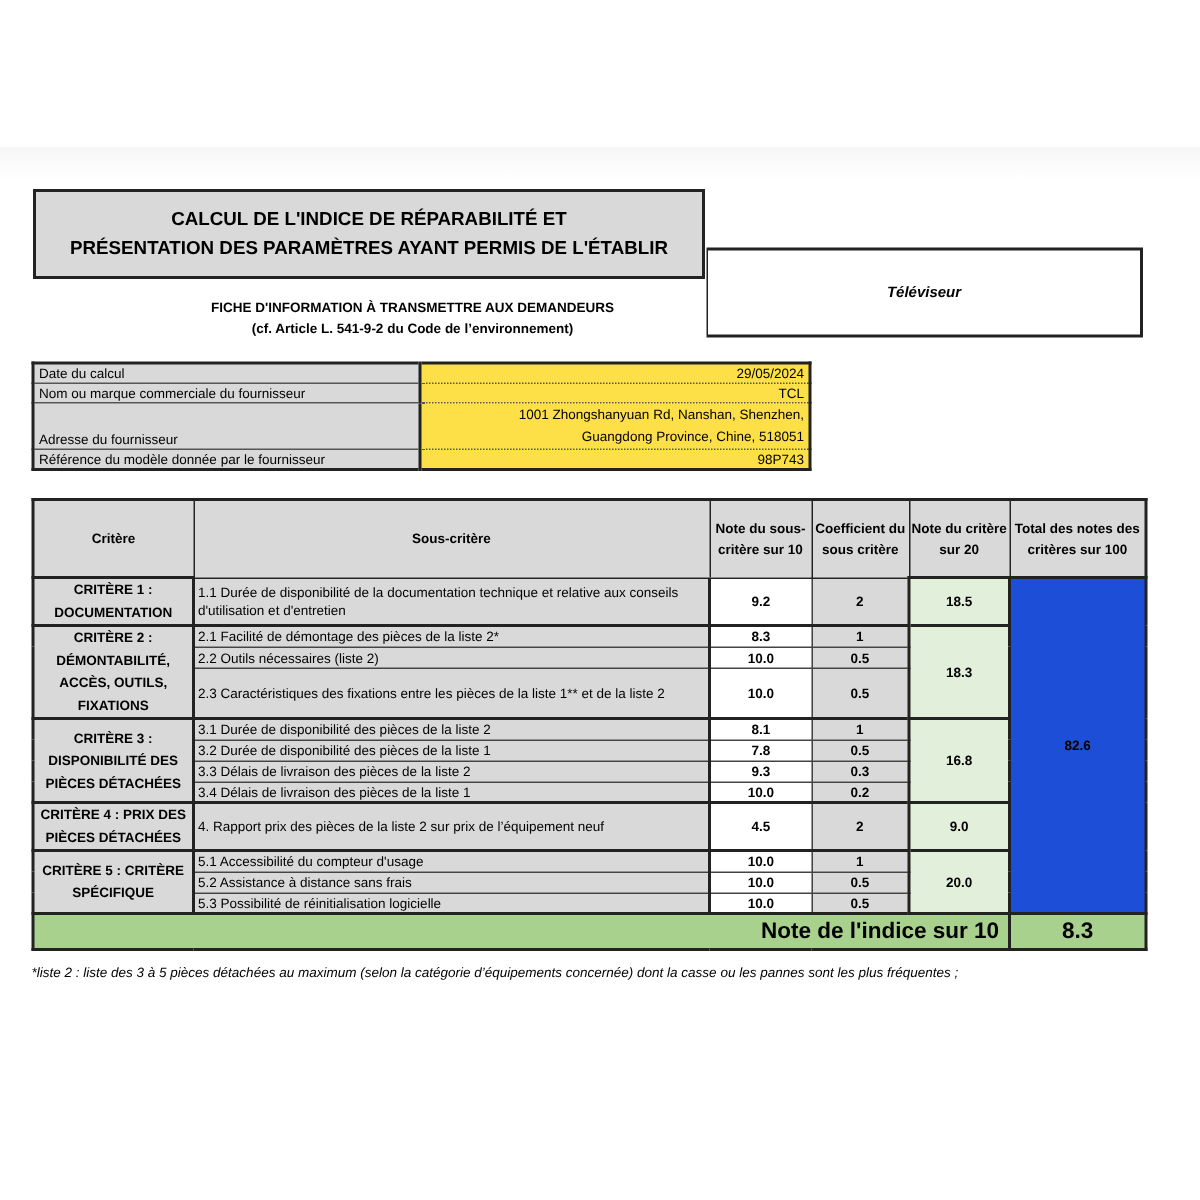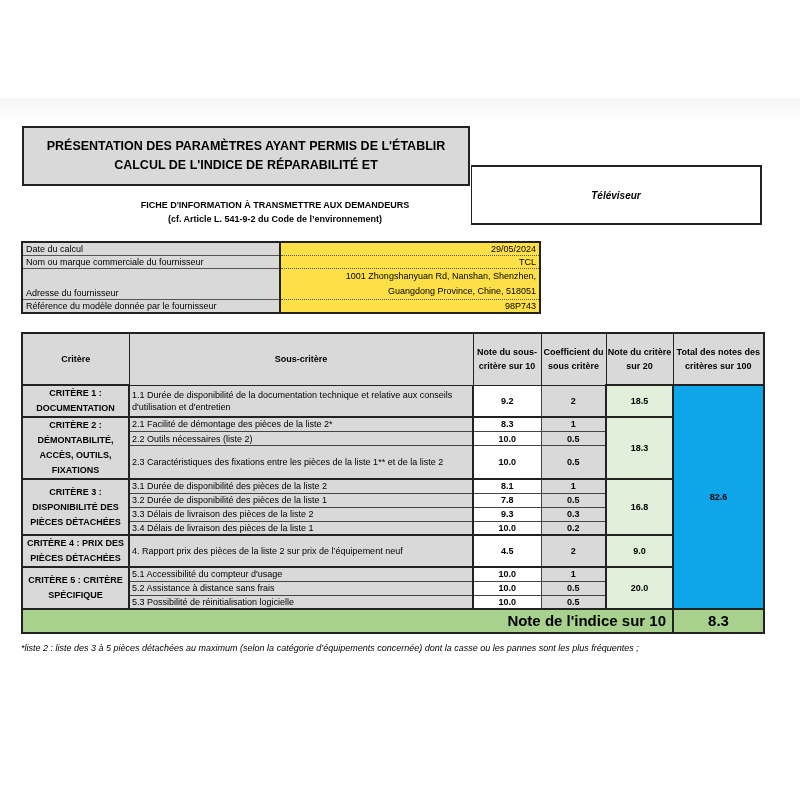--- a/index.html
+++ b/index.html
@@ -53,42 +53,42 @@
   }
   .main td { border: 1px solid #444; padding: 0 2px; line-height: 12px; }
   .main td.crit {
     background: #d9d9d9; font-weight: bold; text-align: center; line-height: 15px;
     border: 2px solid #222; font-size: 9px; margin-top: 32px;
   }
   .main td.sub { background: #d9d9d9; border-left: 2px solid #a21caf; border-right: 2px solid #222; }
   .main td.note { background: #fff; text-align: center; font-weight: bold; }
   .main td.coef { background: #d9d9d9; text-align: center; font-weight: bold; }
   .main td.crit20 { background: #e2efda; text-align: center; font-weight: bold; border: 2px solid #222; }
-  .main td.total { background: #0ea5e9; text-align: center; font-weight: bold; border: 2px solid #222; }
+  .main td.total { background: #1d4ed8; text-align: center; font-weight: bold; border: 2px solid #222; }
   .main tr.grp-end td.sub, .main tr.grp-end td.note, .main tr.grp-end td.coef { border-bottom: 2px solid #222; }
   .main tr.final td {
     background: #a9d18e; font-weight: bold; border: 2px solid #222; height: 22px;
   }
   .main tr.final td.label { text-align: right; font-size: 15px; padding-right: 6px; margin-top: 28px; }
   .main tr.final td.score { text-align: center; font-size: 15px; }
 
   .foot {
     position: absolute; left: 21px; top: 640px; width: 760px;
     font-style: italic; font-size: 9px; line-height: 16px;
   }
 </style>
 </head>
 <body>
 
 <div class="topfade"></div>
 
 <div class="title-box">
   <div>
+    <div>CALCUL DE L'INDICE DE RÉPARABILITÉ ET</div>
     <div>PRÉSENTATION DES PARAMÈTRES AYANT PERMIS DE L'ÉTABLIR</div>
-    <div>CALCUL DE L'INDICE DE RÉPARABILITÉ ET</div>
   </div>
 </div>
 <div class="product-box">Téléviseur</div>
 
 <div class="subtitle">
   <div>FICHE D'INFORMATION À TRANSMETTRE AUX DEMANDEURS</div>
   <div>(cf. Article L. 541-9-2 du Code de l’environnement)</div>
 </div>
 
 <table class="info">

